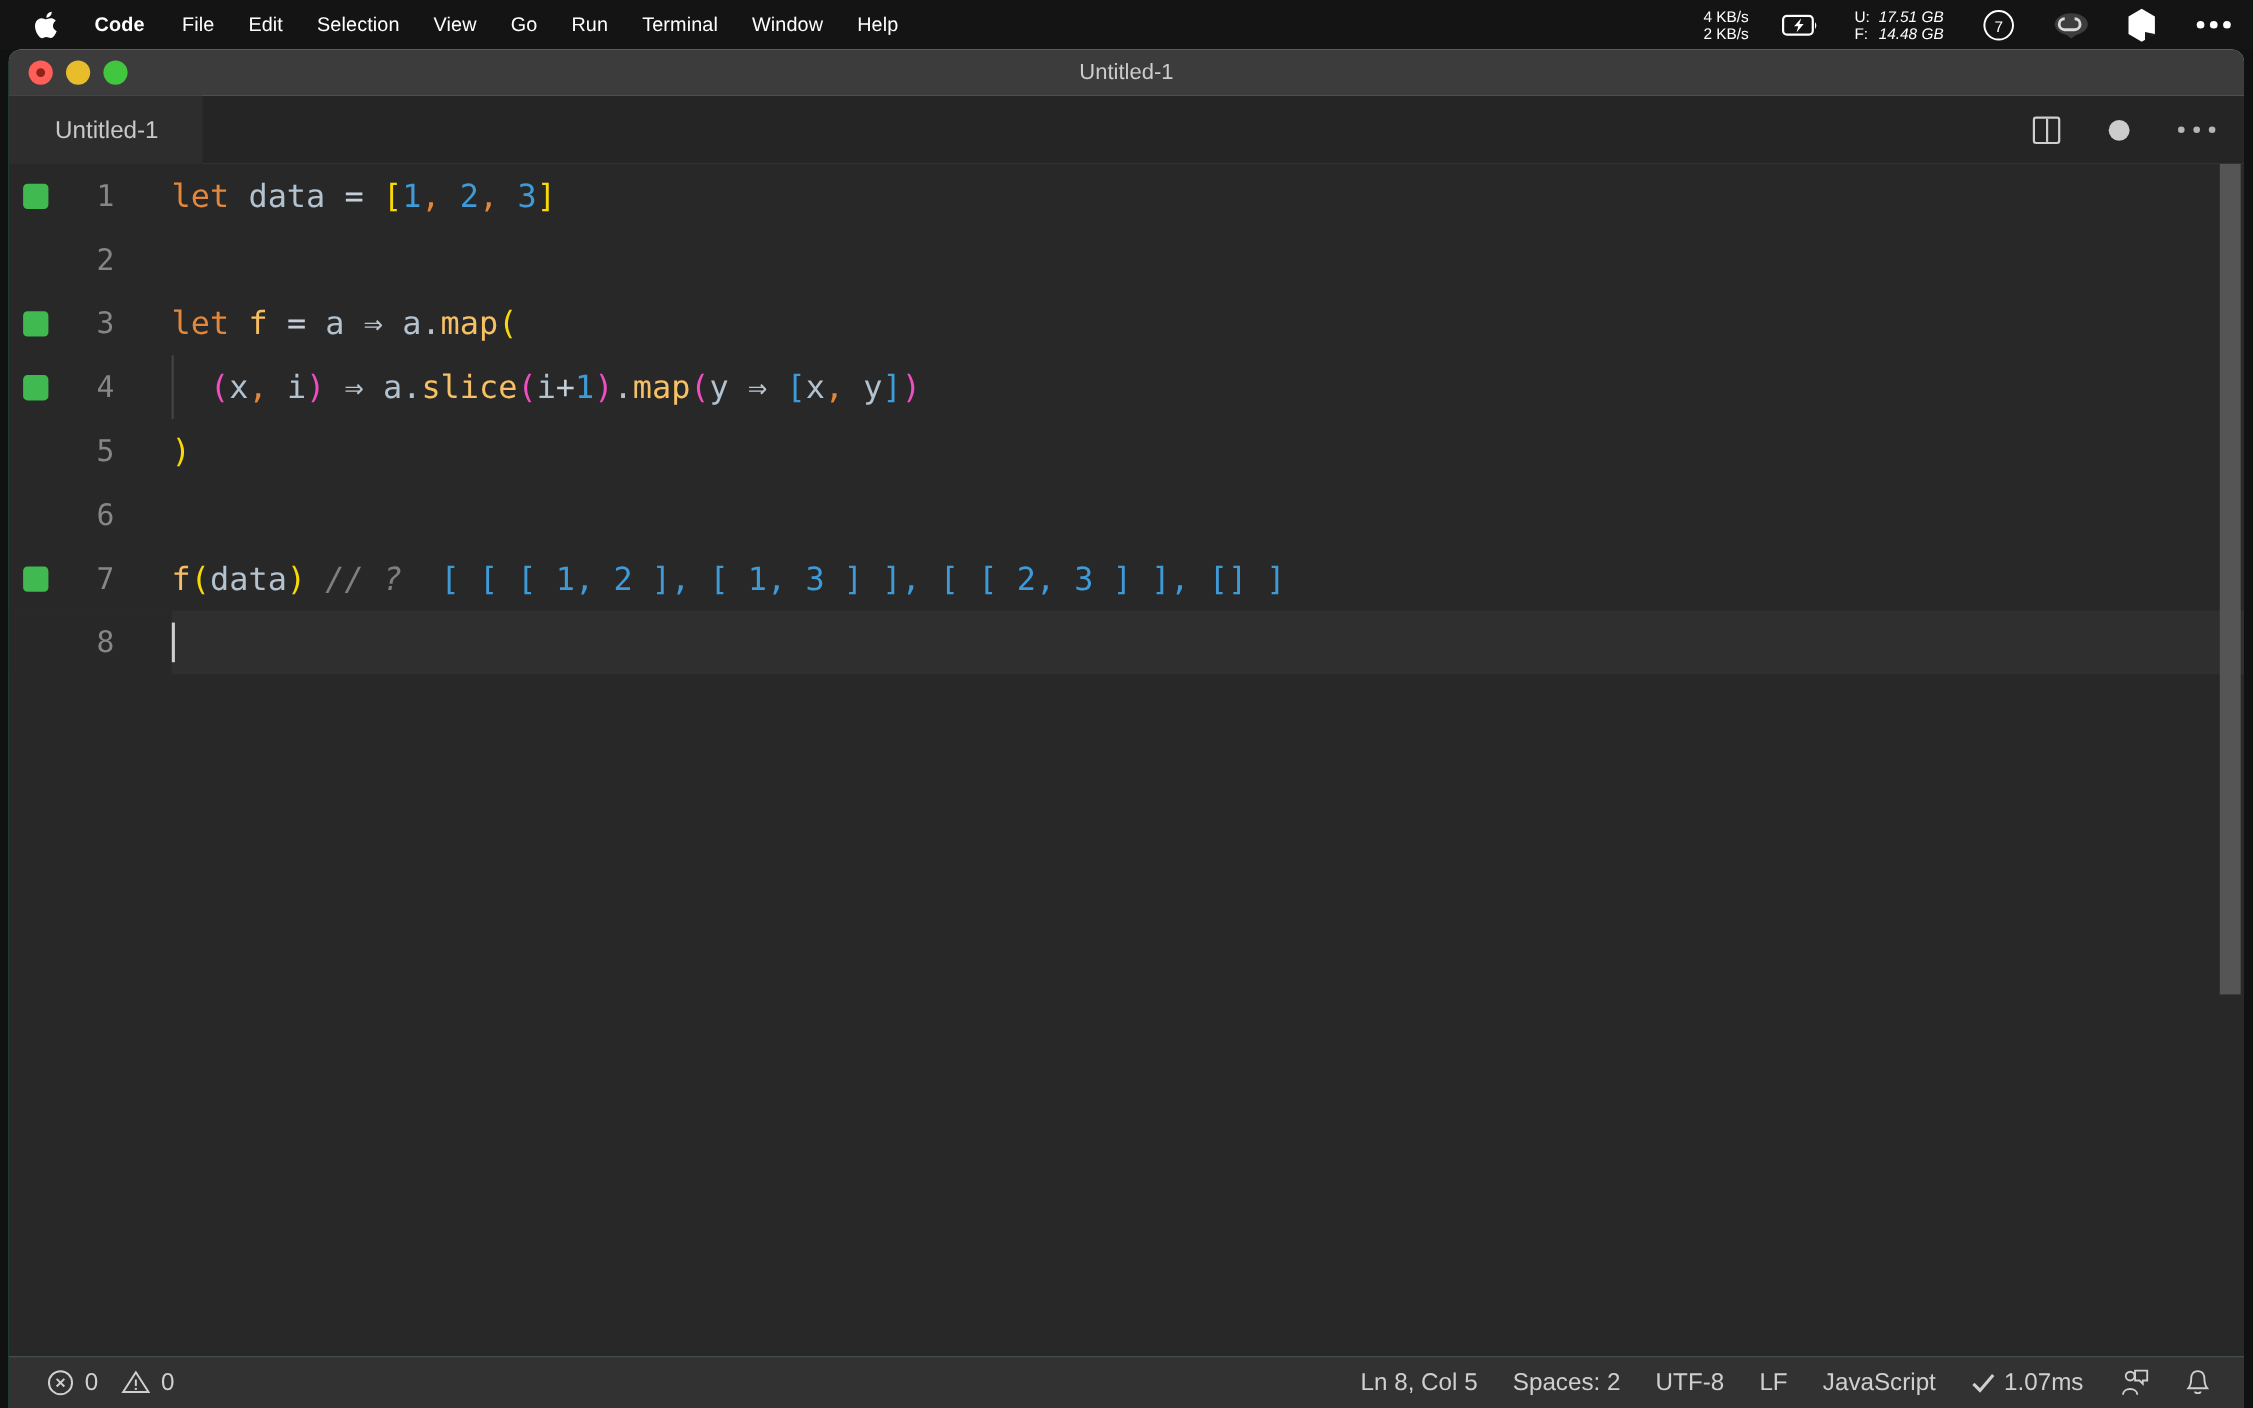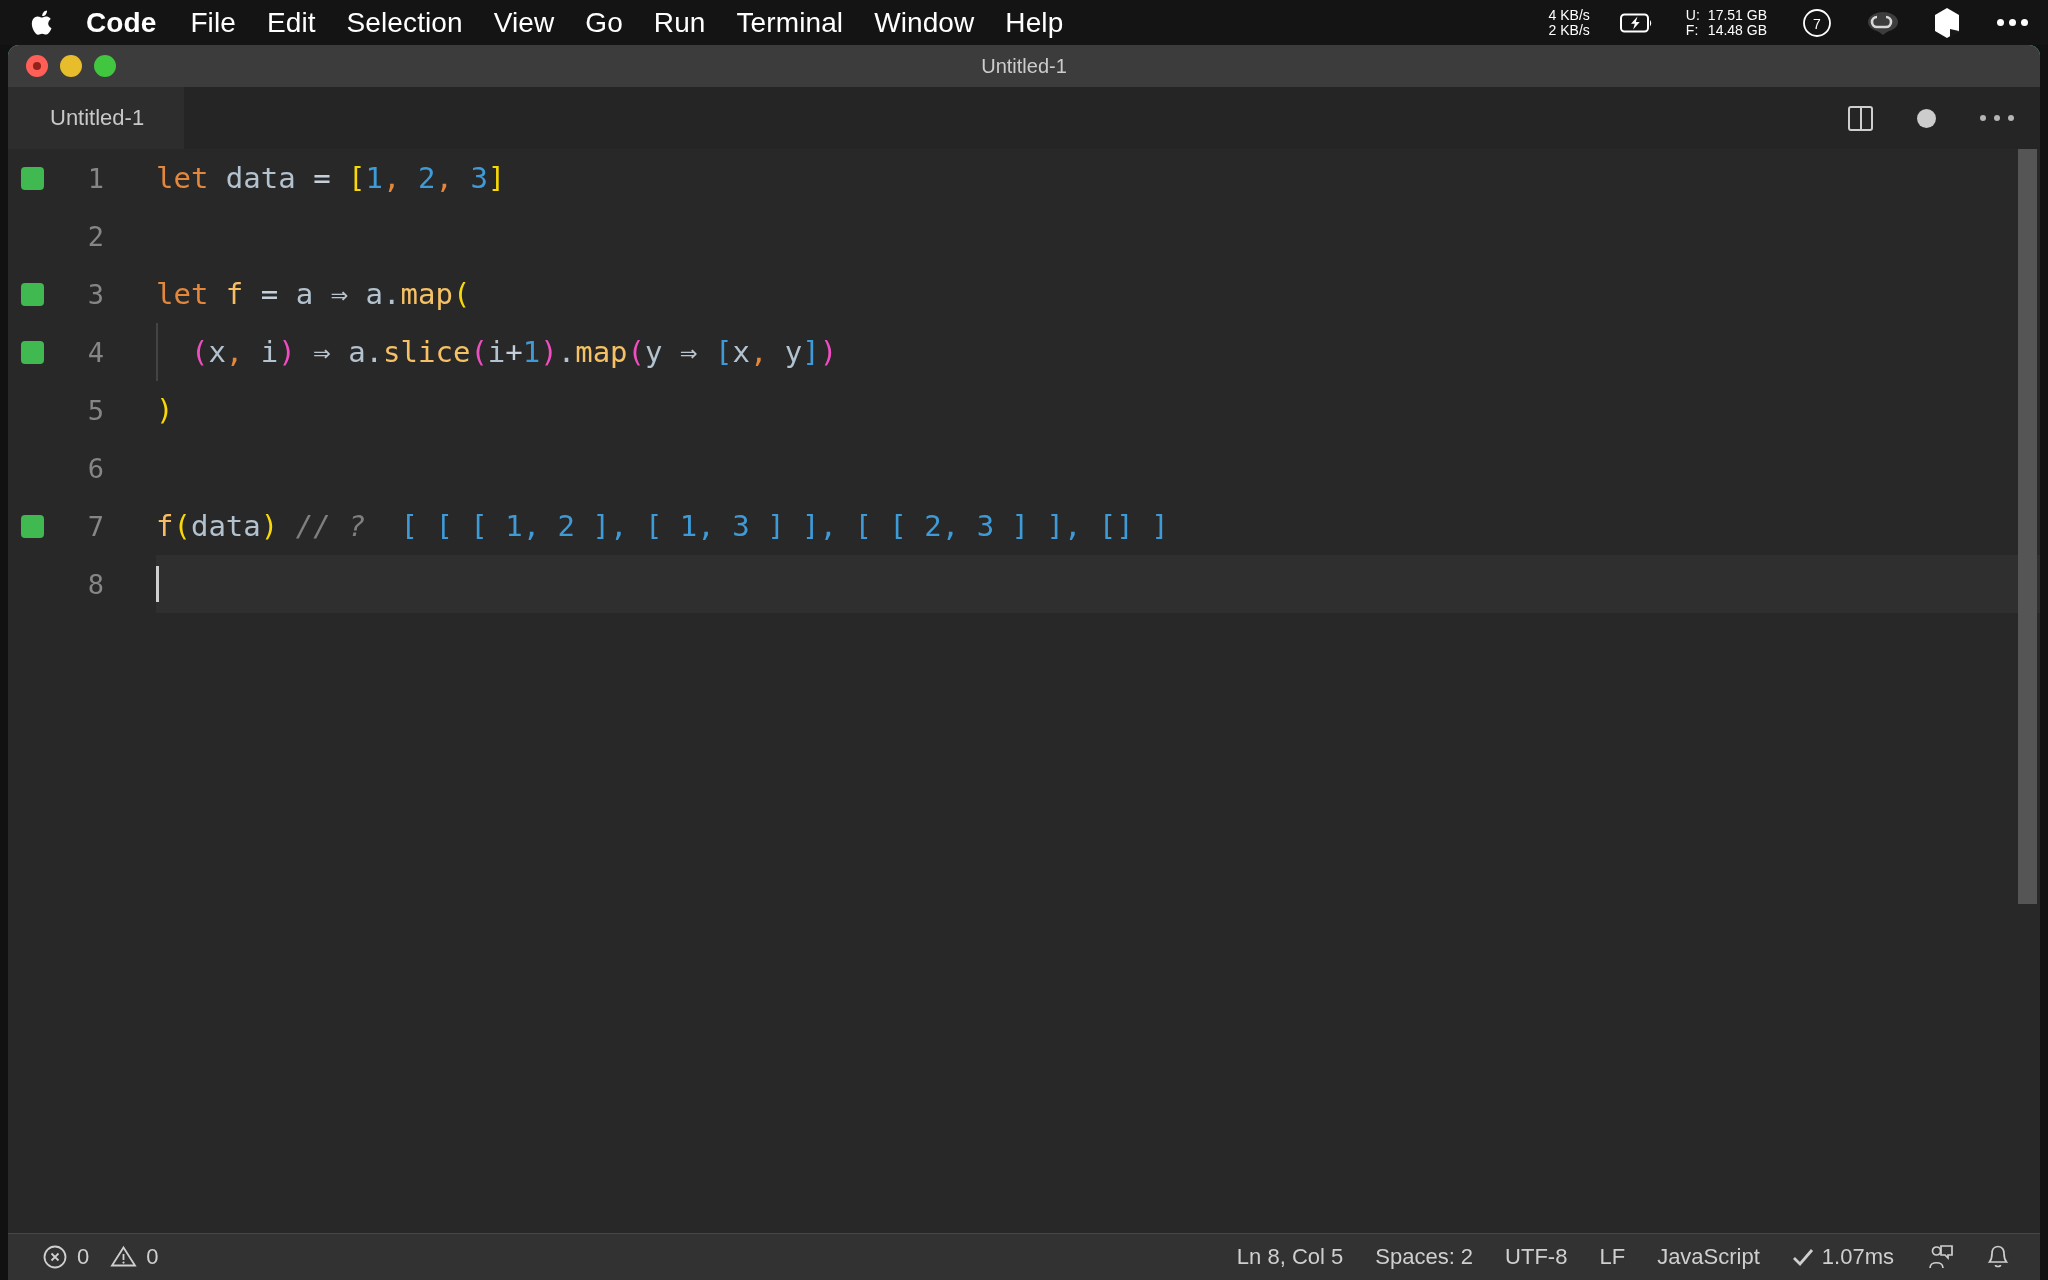--- a/index.html
+++ b/index.html
@@ -23,21 +23,21 @@
     padding-left: 30px;
   }
   .apple-logo {
     width: 26px; height: 30px;
     margin-right: 30px;
     display: flex; align-items: center; justify-content: center;
   }
   .apple-logo svg { display: block; }
   .menu-item {
     color: #ffffff;
-    font-size: 28px;
+    font-size: 18px;
     margin-right: 31px;
     white-space: nowrap;
     letter-spacing: 0.1px;
   }
   .menu-item.bold { font-weight: bold; margin-right: 34px; }
 
   #macbar-right {
     position: absolute; right: 18px; top: 0;
     height: 45px;
     display: flex; align-items: center; gap: 16px;
@@ -49,21 +49,21 @@
     font-weight: 500;
   }
   .batt-icon { margin-right: 16px; display:flex; align-items:center; }
   .mem-block {
     display: grid; grid-template-columns: auto auto;
     column-gap: 8px; row-gap: 0px;
     color: #ffffff; font-size: 14px; line-height: 15px;
     margin-right: 18px; font-weight: 500;
   }
   .mem-block .lab { text-align: left; }
-  .mem-block .val { text-align: right; }
+  .mem-block .val { text-align: right; font-style: italic; }
   .mb-icon { margin-right: 16px; display:flex; align-items:center; }
   .dots-menu {
     display: flex; gap: 5px; align-items: center;
     margin-left: 4px; margin-right: 2px;
   }
   .dots-menu i {
     width: 7px; height: 7px; border-radius: 50%;
     background: #ffffff; display: block;
   }
 

